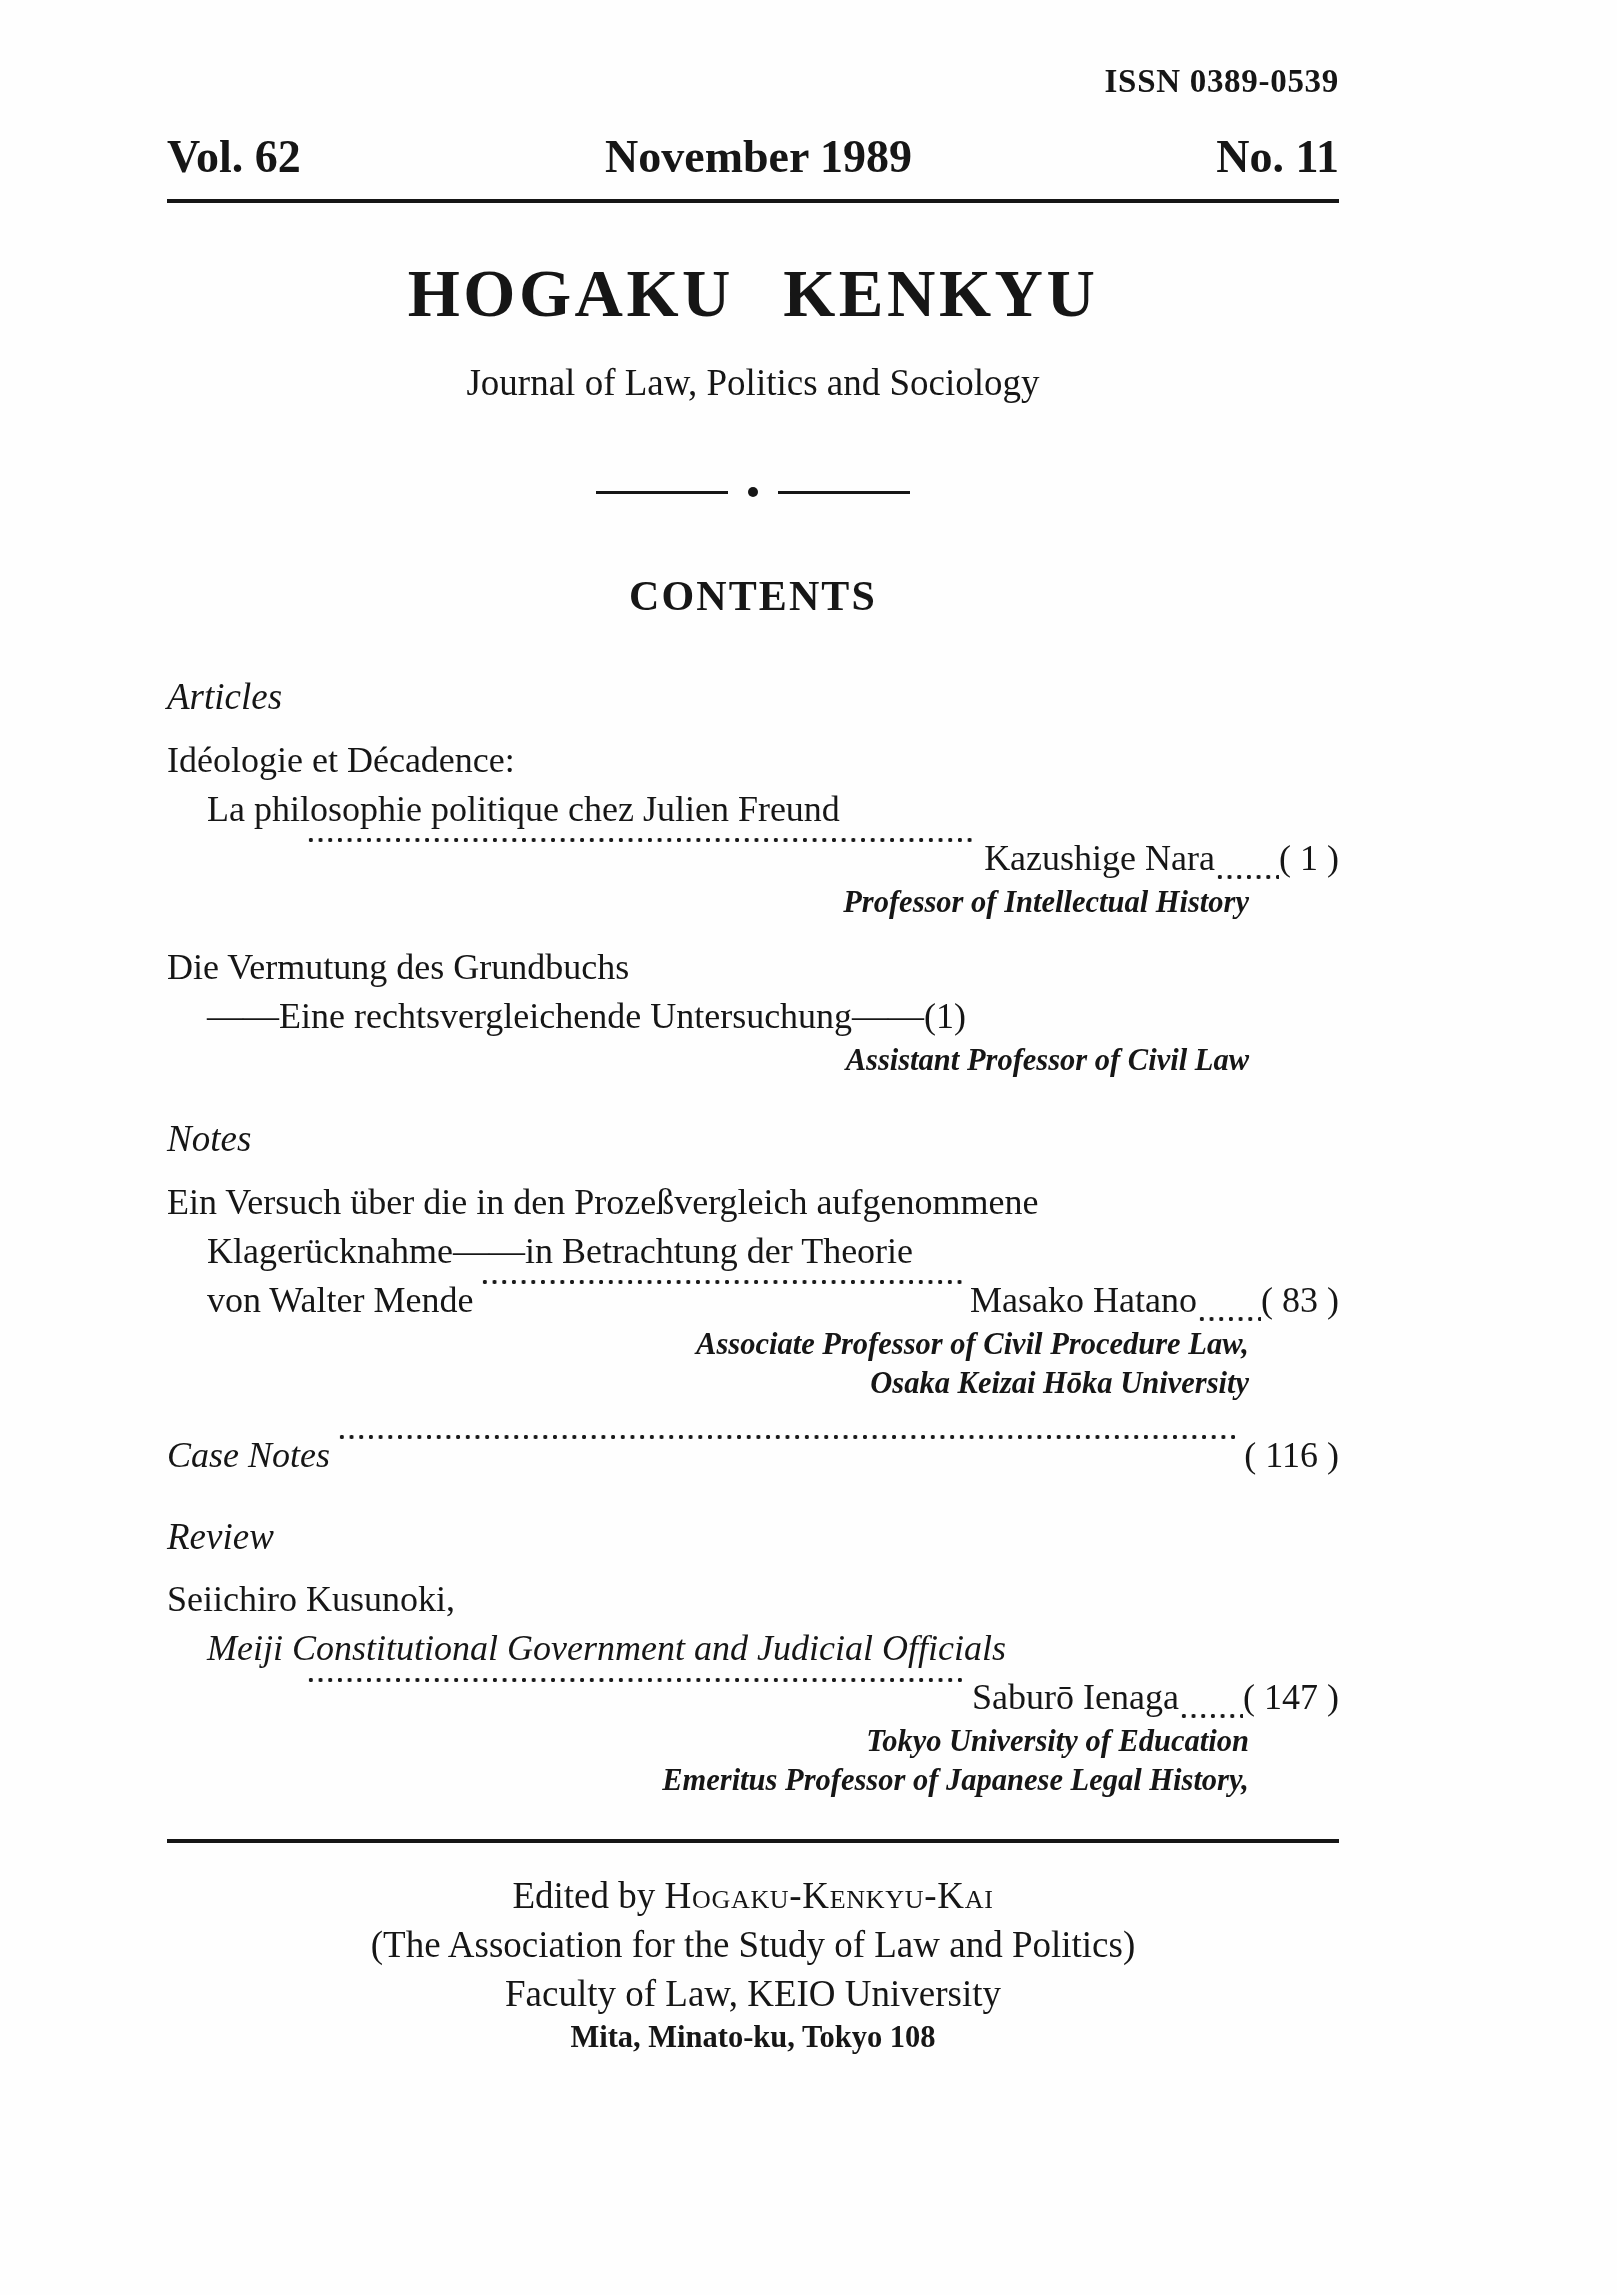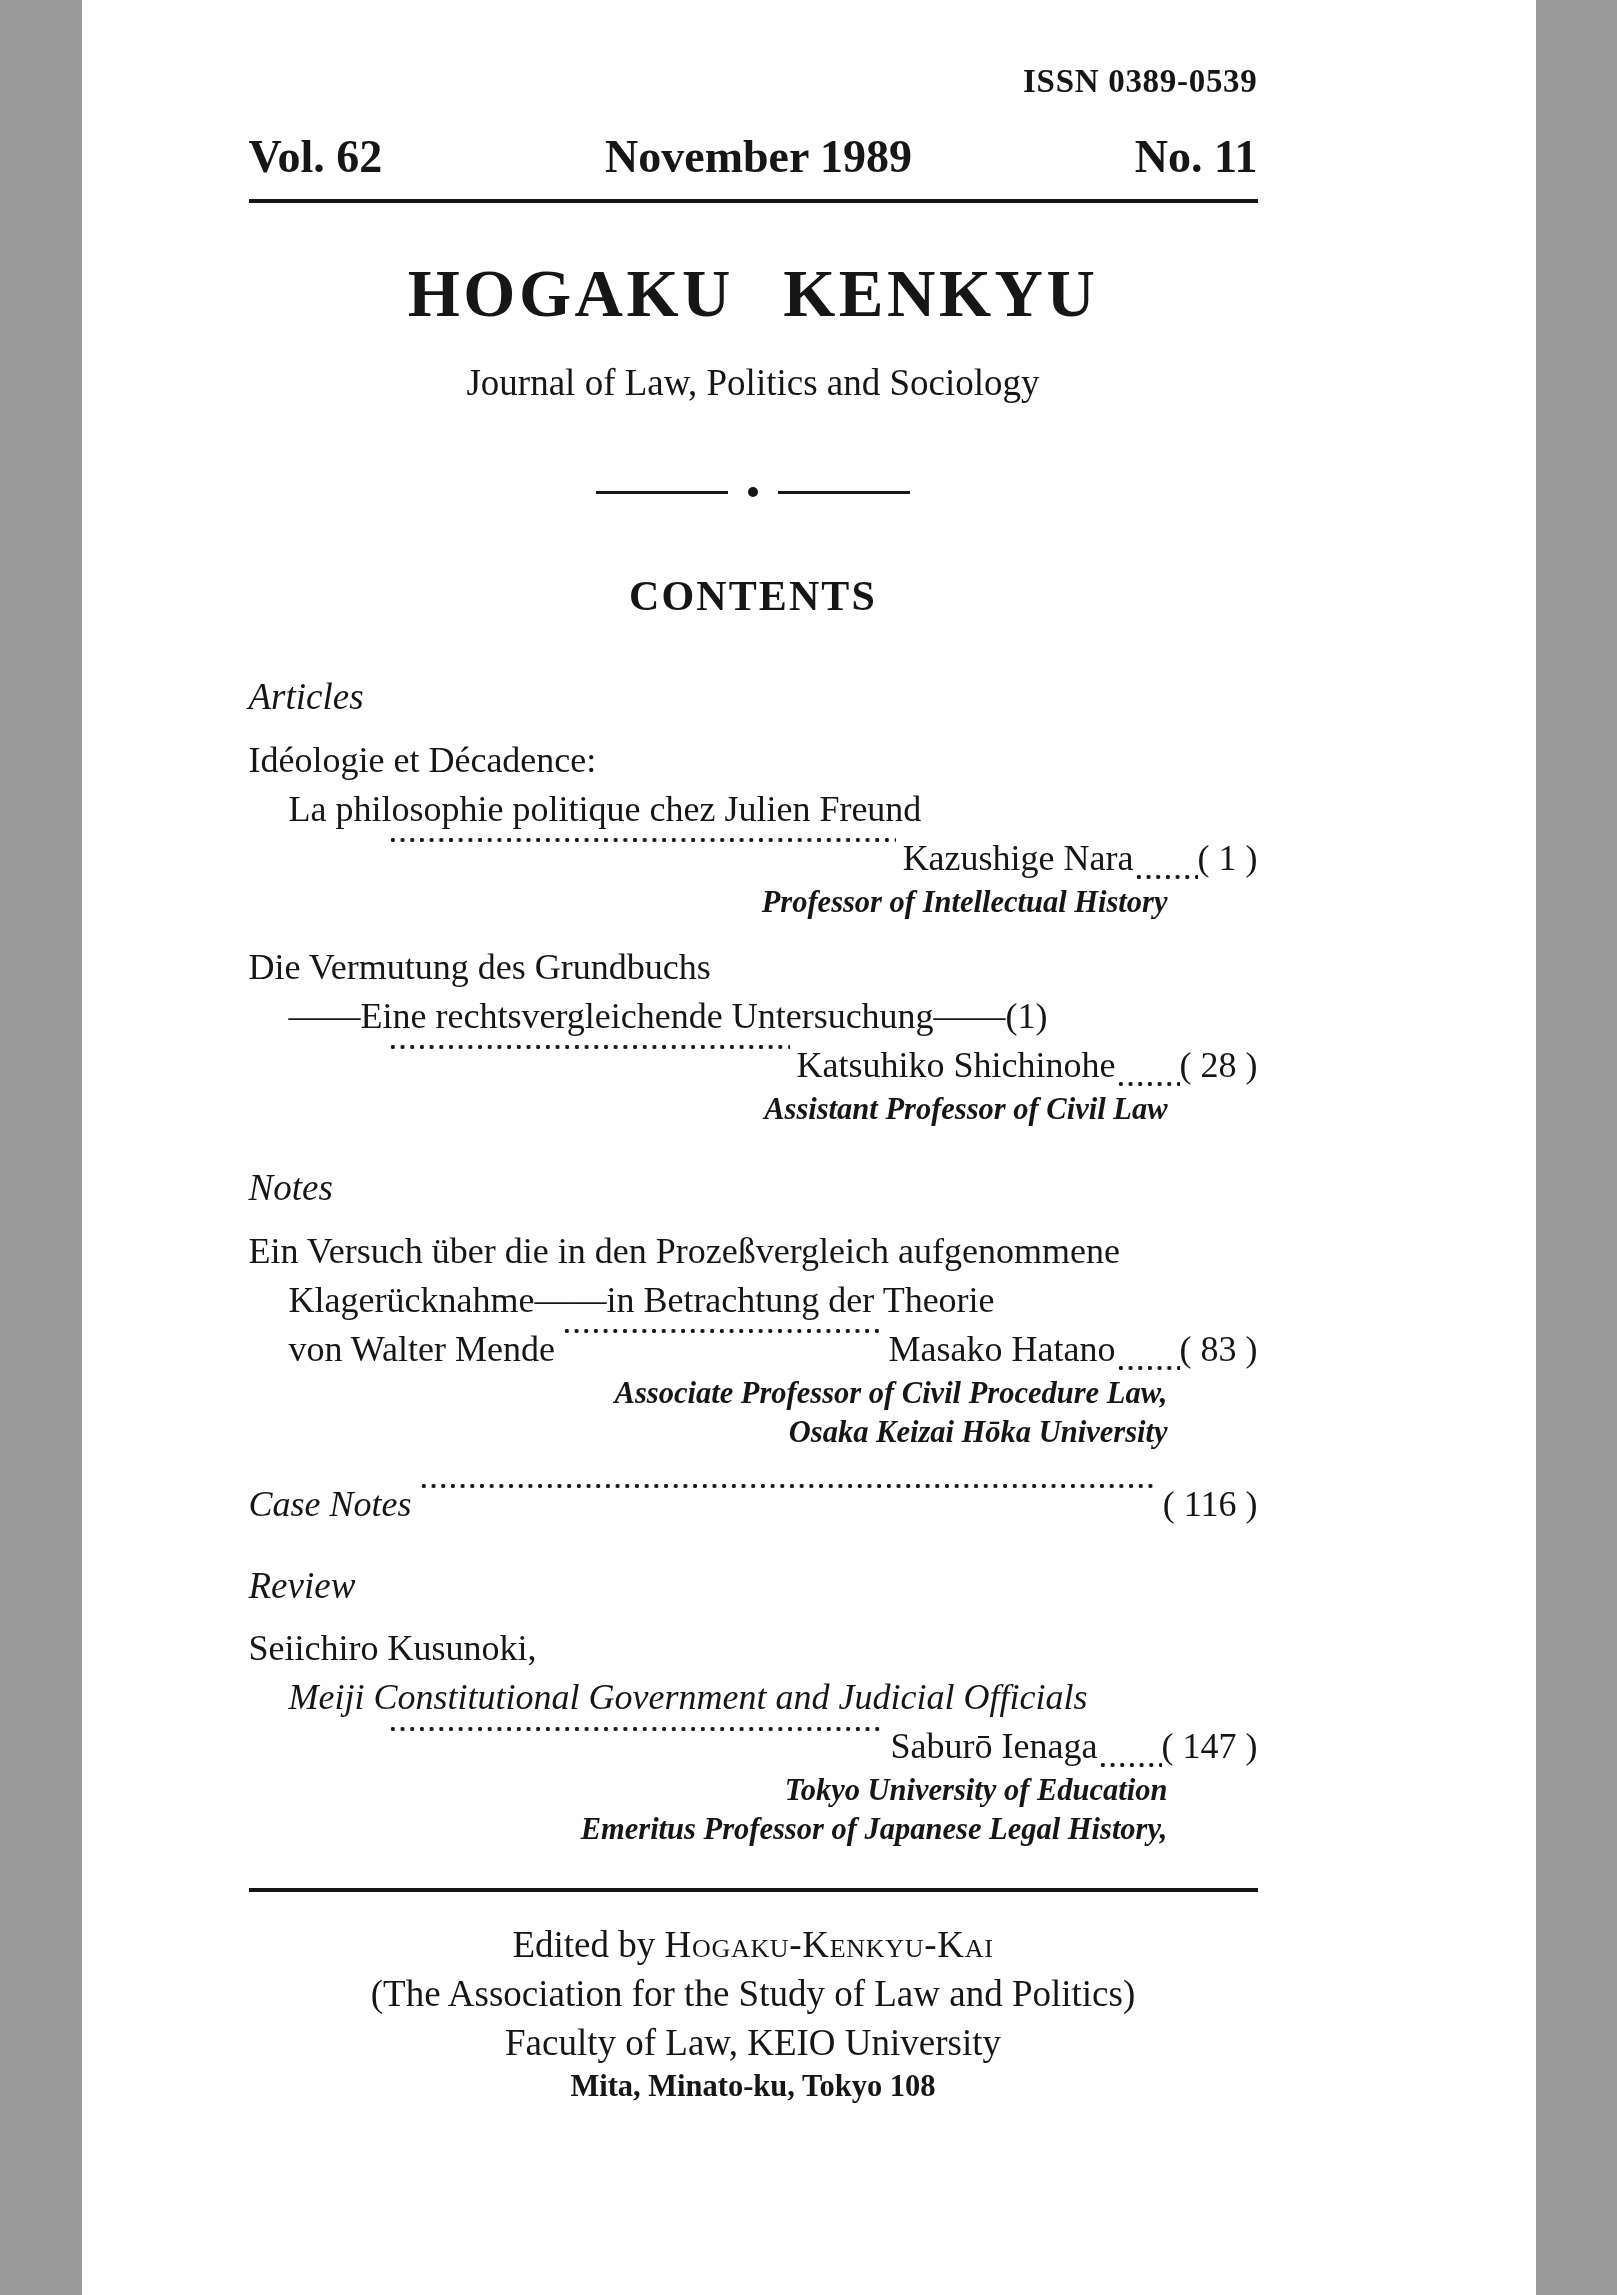--- a/index.html
+++ b/index.html
@@ -1,18 +1,18 @@
 <!DOCTYPE html>
 <html style="font-size:11px"><head>
 <meta charset="utf-8">
 <style>
   html, body { margin: 0; padding: 0; background: #9a9a9a; }
   .page {
     position: relative;
-    width: 1454px;
+    width: 1617px;
     height: 2295px;
     margin: 0 auto;
     background: #fefefe;
     color: #161616;
     font-family: "Liberation Serif", "DejaVu Serif", serif;
     box-sizing: border-box;
     padding-top: 61px;
     overflow: hidden;
   }
   .content { padding-left: 167px; padding-right: 278px; }
@@ -111,27 +111,20 @@
           <span>Kazushige Nara</span>
           <span class="dots-short"></span>
           <span class="pageno">(  1  )</span>
         </div>
         <div class="affil">Professor of Intellectual History</div>
       </div>
 
       <div class="entry entry-2">
         <div class="line">Die Vermutung des Grundbuchs</div>
         <div class="line indent">——Eine rechtsvergleichende Untersuchung——(1)</div>
-        <div class="cite">
-          <span class="pad-1"></span>
-          <span class="lead"></span>
-          <span>Katsuhiko Shichinohe</span>
-          <span class="dots-short"></span>
-          <span class="pageno">( 28 )</span>
-        </div>
         <div class="affil">Assistant Professor of Civil Law</div>
       </div>
 
       <div class="section-heading sh-notes">Notes</div>
 
       <div class="entry">
         <div class="line">Ein Versuch über die in den Prozeßvergleich aufgenommene</div>
         <div class="line indent">Klagerücknahme——in Betrachtung der Theorie</div>
         <div class="cite indent">
           <span>von Walter Mende</span>

